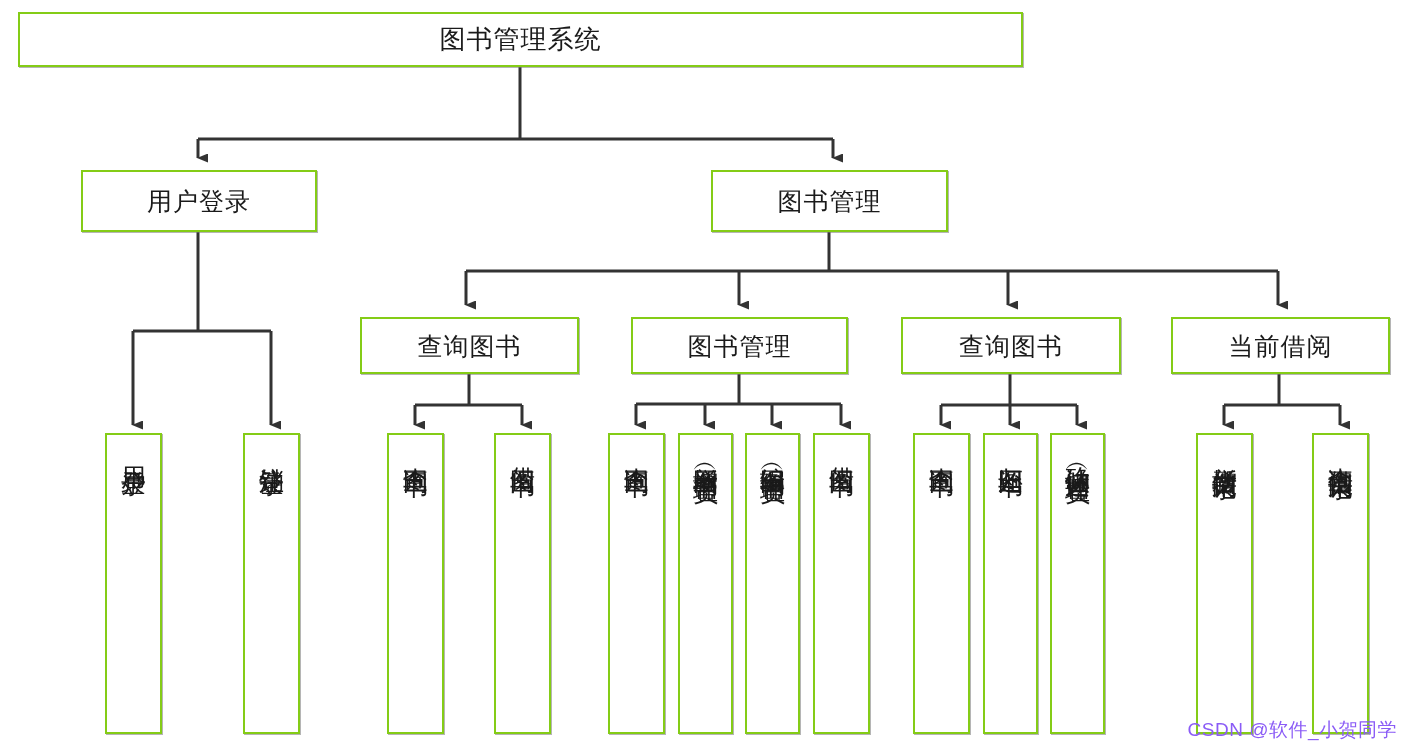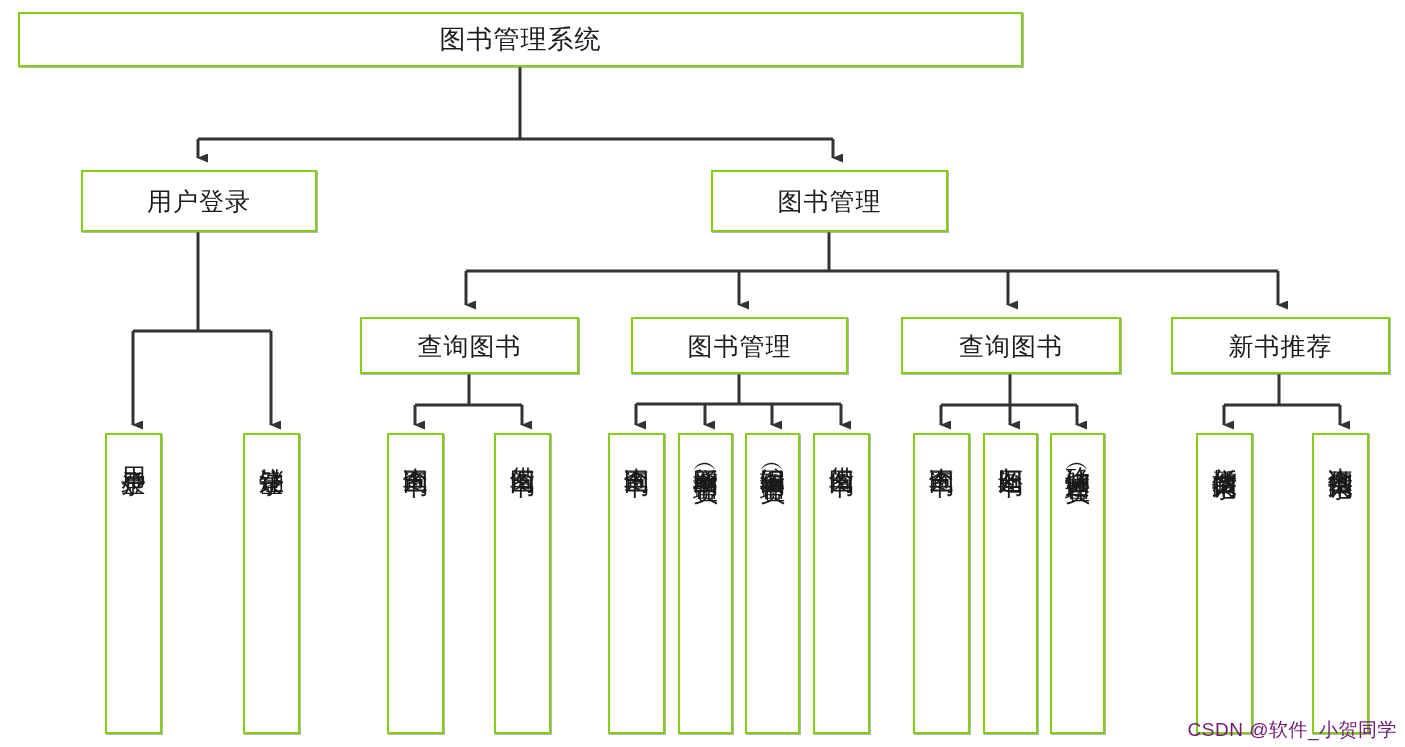--- a/index.html
+++ b/index.html
@@ -57,21 +57,21 @@
     color: #1a1a1a;
   }
   .node.root {
     font-size: 26px;
   }
   #watermark {
     position: absolute;
     right: 8px;
     bottom: 4px;
     font-size: 19px;
-    color: #701a75;
+    color: #8b5cf6;
     letter-spacing: 0.5px;
     white-space: nowrap;
     user-select: none;
   }
 </style>
 </head>
 <body>
 
 <div id="diagram-root">
 
@@ -139,21 +139,21 @@
   <div class="node horiz" style="left:360px; top:317px; width:219px; height:57px;">
     <span>查询图书</span>
   </div>
   <div class="node horiz" style="left:631px; top:317px; width:217px; height:57px;">
     <span>图书管理</span>
   </div>
   <div class="node horiz" style="left:901px; top:317px; width:220px; height:57px;">
     <span>查询图书</span>
   </div>
   <div class="node horiz" style="left:1171px; top:317px; width:219px; height:57px;">
-    <span>新书推荐</span>
+    <span>当前借阅</span>
   </div>
 
   <div class="node vert" style="left:105px; top:433px; width:57px; height:301px;">
     <span class="vlabel">用户登录</span>
   </div>
   <div class="node vert" style="left:243px; top:433px; width:57px; height:301px;">
     <span class="vlabel">注销登录</span>
   </div>
 
   <div class="node vert" style="left:387px; top:433px; width:57px; height:301px;">

